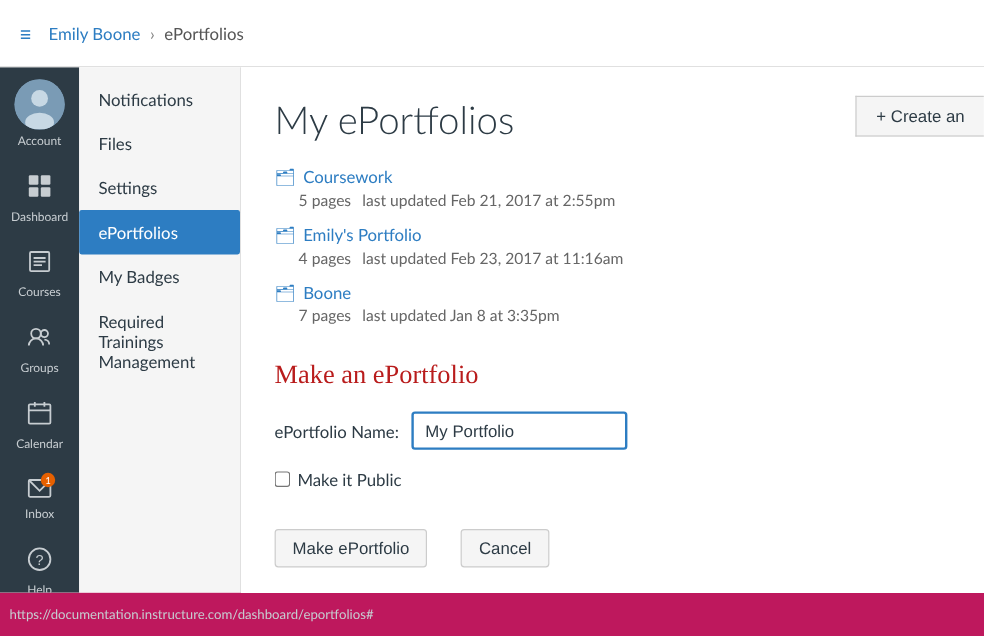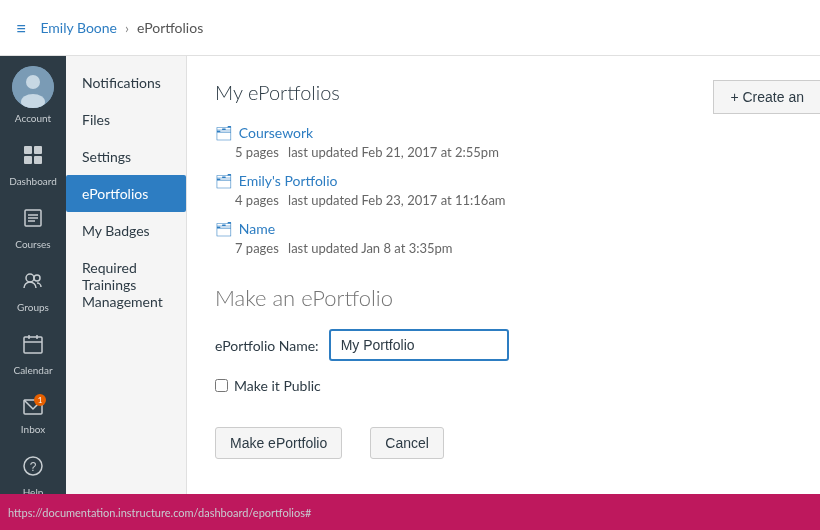--- a/index.html
+++ b/index.html
@@ -101,21 +101,21 @@
       border-radius: 50%;
       font-size: 8px;
       color: #fff;
       display: flex;
       align-items: center;
       justify-content: center;
     }
 
     
     .sidebar {
-      width: 121px;
+      width: 135px;
       background: #f5f5f5;
       border-right: 1px solid #e0e0e0;
       padding-top: 8px;
       flex-shrink: 0;
     }
     .sidebar-item {
       padding: 10px 16px;
       font-size: 14px;
       color: #2d3b45;
       cursor: pointer;
@@ -130,21 +130,21 @@
     
     .content {
       flex: 1;
       padding: 24px 28px;
       overflow-y: auto;
       background: #fff;
       position: relative;
     }
 
     .page-title {
-      font-size: 20px;
+      font-size: 32px;
       font-weight: 300;
       color: #2d3b45;
       margin-bottom: 20px;
     }
 
     .portfolio-list {
       margin-bottom: 28px;
     }
     .portfolio-item {
       margin-bottom: 12px;
@@ -167,23 +167,24 @@
       margin-top: 3px;
       padding-left: 20px;
     }
     .portfolio-meta .pages-count {
       margin-right: 6px;
     }
 
     .section-title {
       font-size: 22px;
       font-weight: 300;
-      color: #737373;
+      color: #b91c1c;
       margin-bottom: 18px;
       margin-top: 8px;
+      font-family: Liberation Serif, serif;
     }
 
     .form-row {
       display: flex;
       align-items: center;
       margin-bottom: 16px;
     }
     .form-label {
       font-size: 14px;
       color: #2d3b45;
@@ -398,21 +399,21 @@
         </a>
         <div class="portfolio-meta">
           <span class="pages-count">4 pages</span>
           <span>last updated Feb 23, 2017 at 11:16am</span>
         </div>
       </div>
 
       <div class="portfolio-item">
         <a href="#" class="portfolio-link">
           <span class="folder-icon">🗂</span>
-          <span>Name</span>
+          <span>Boone</span>
         </a>
         <div class="portfolio-meta">
           <span class="pages-count">7 pages</span>
           <span>last updated Jan 8 at 3:35pm</span>
         </div>
       </div>
     </div>
 
     <h2 class="section-title">Make an ePortfolio</h2>
 

